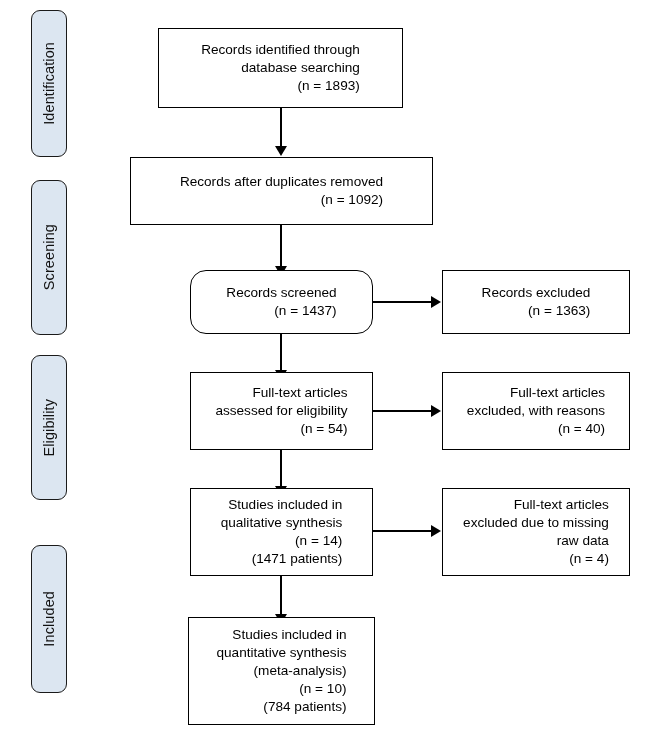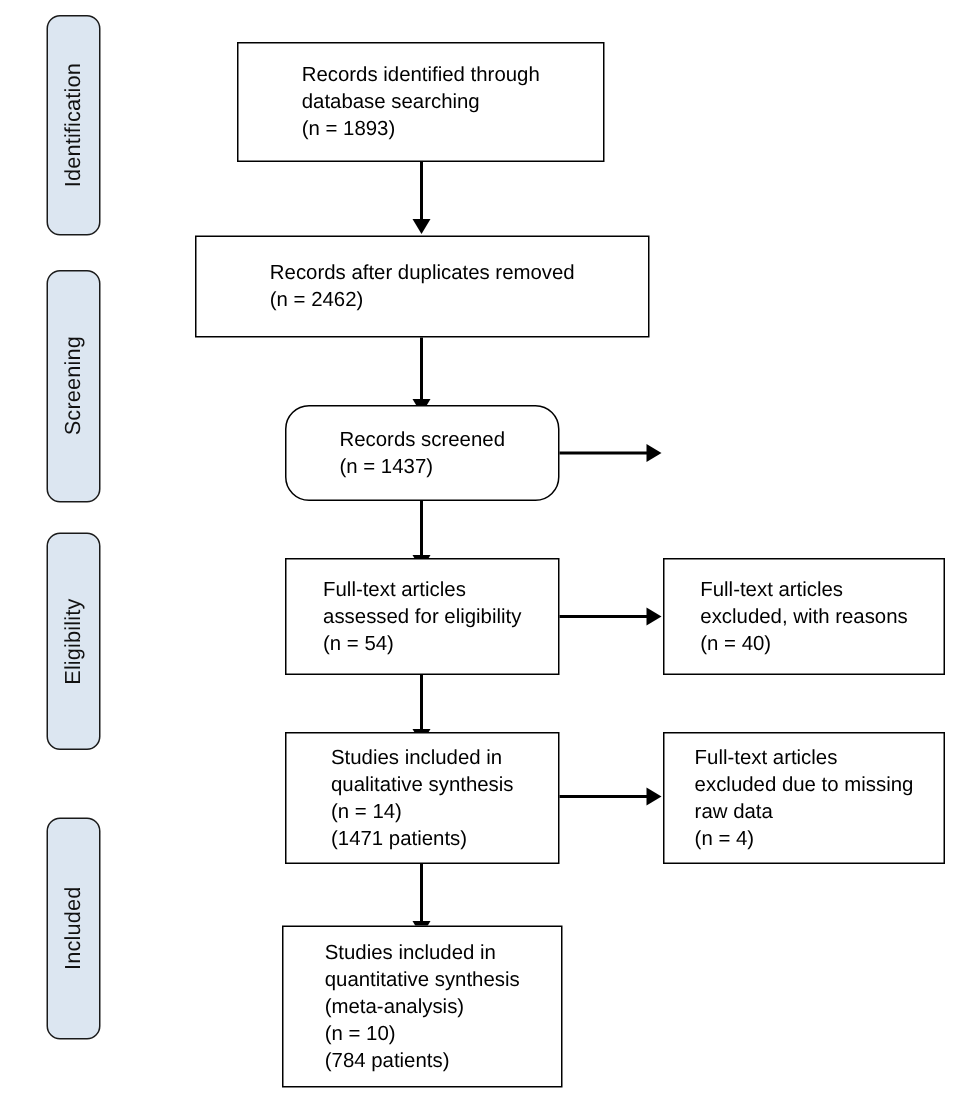--- a/index.html
+++ b/index.html
@@ -41,21 +41,21 @@
 
   
   .flow-box {
     position: absolute;
     box-sizing: border-box;
     background: #ffffff;
     border: 1.6px solid #000000;
     display: flex;
     align-items: center;
     justify-content: center;
-    text-align: left;
+    text-align: right;
   }
   .flow-box .box-text {
     font-size: 13.6px;
     line-height: 1.32;
     color: #000000;
     padding: 0 6px;
     white-space: pre-line;
   }
 
   
@@ -111,34 +111,38 @@
     <span class="box-text">Records identified through
 database searching
 (n = 1893)</span>
   </div>
 
   <div class="conn-v" style="left:280px;top:108px;height:40px;"></div>
   <div class="arrow-down" style="left:275px;top:146px;"></div>
 
   <div class="flow-box" style="left:130px;top:157px;width:303px;height:68px;">
     <span class="box-text">Records after duplicates removed
-(n = 2462)</span>
+(n = 1092)</span>
   </div>
 
   <div class="conn-v" style="left:280px;top:225px;height:43px;"></div>
   <div class="arrow-down" style="left:275px;top:266px;"></div>
 
   <div class="flow-box" style="left:190px;top:270px;width:183px;height:64px;border-radius:16px;">
     <span class="box-text">Records screened
 (n = 1437)</span>
   </div>
 
   <div class="conn-h" style="left:373px;top:301px;width:60px;"></div>
   <div class="arrow-right" style="left:431px;top:296px;"></div>
 
+  <div class="flow-box" style="left:442px;top:270px;width:188px;height:64px;">
+    <span class="box-text">Records excluded
+(n = 1363)</span>
+  </div>
 
   <div class="conn-v" style="left:280px;top:334px;height:38px;"></div>
   <div class="arrow-down" style="left:275px;top:370px;"></div>
 
   <div class="flow-box" style="left:190px;top:372px;width:183px;height:78px;">
     <span class="box-text">Full-text articles
 assessed for eligibility
 (n = 54)</span>
   </div>
 

